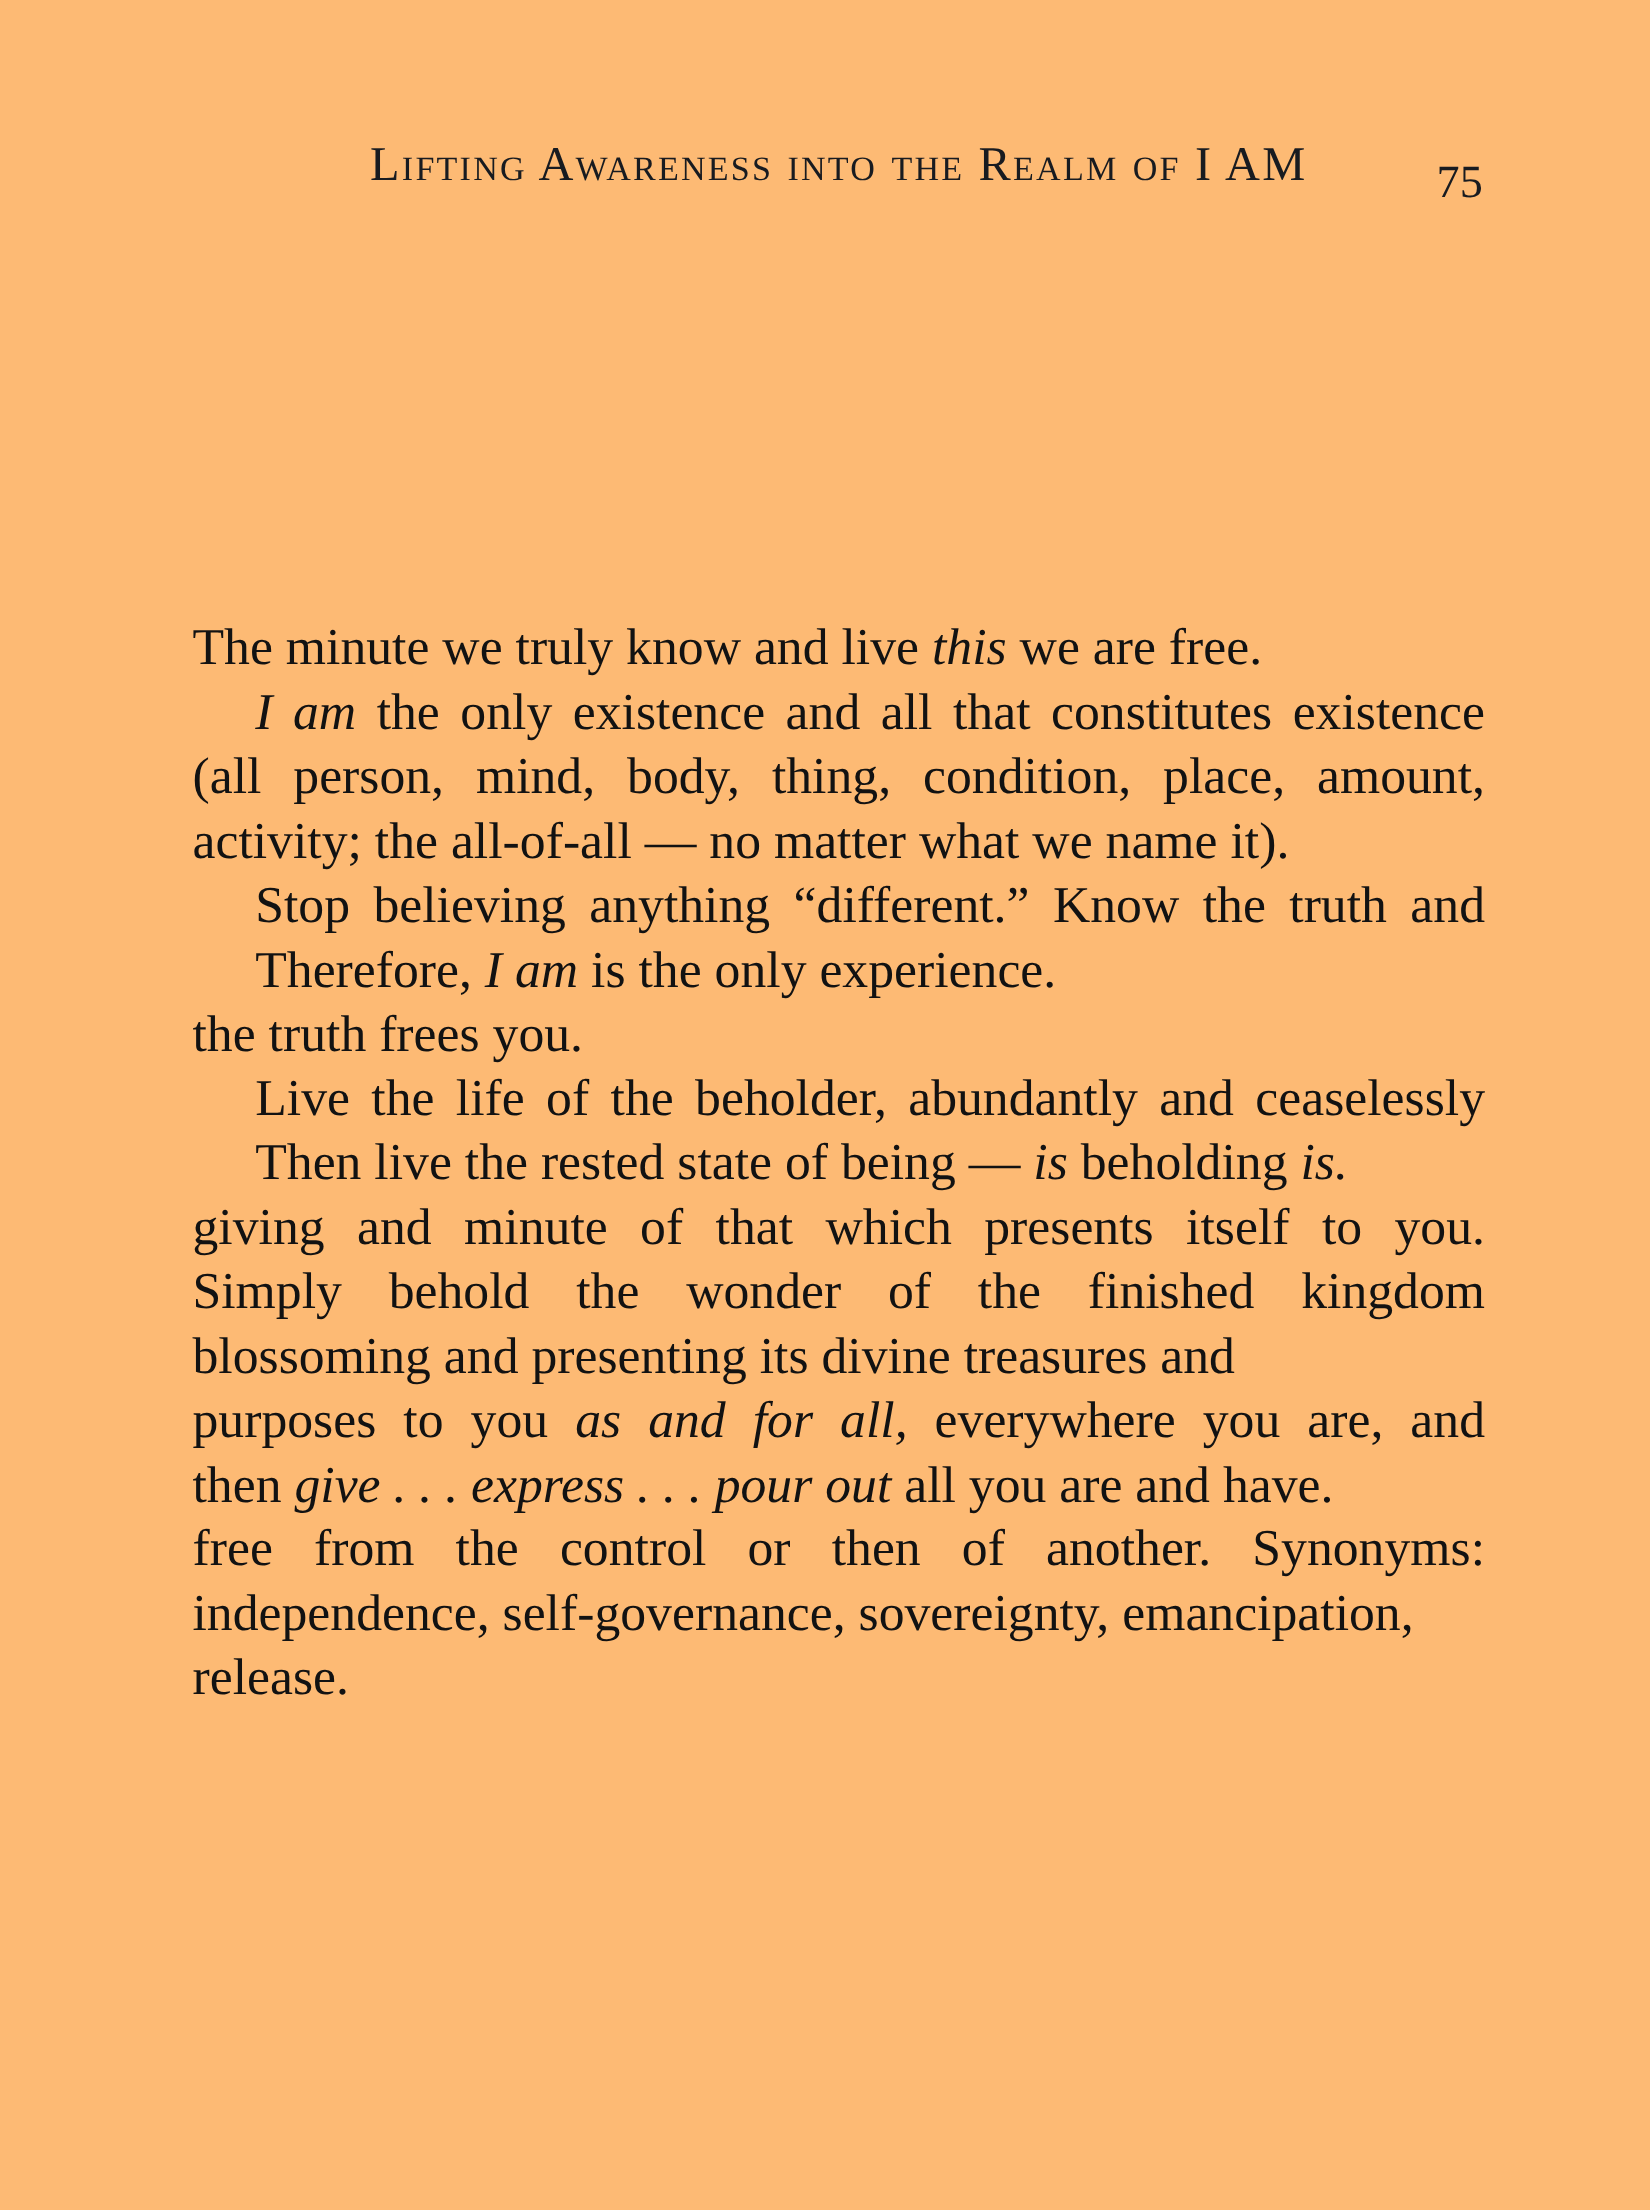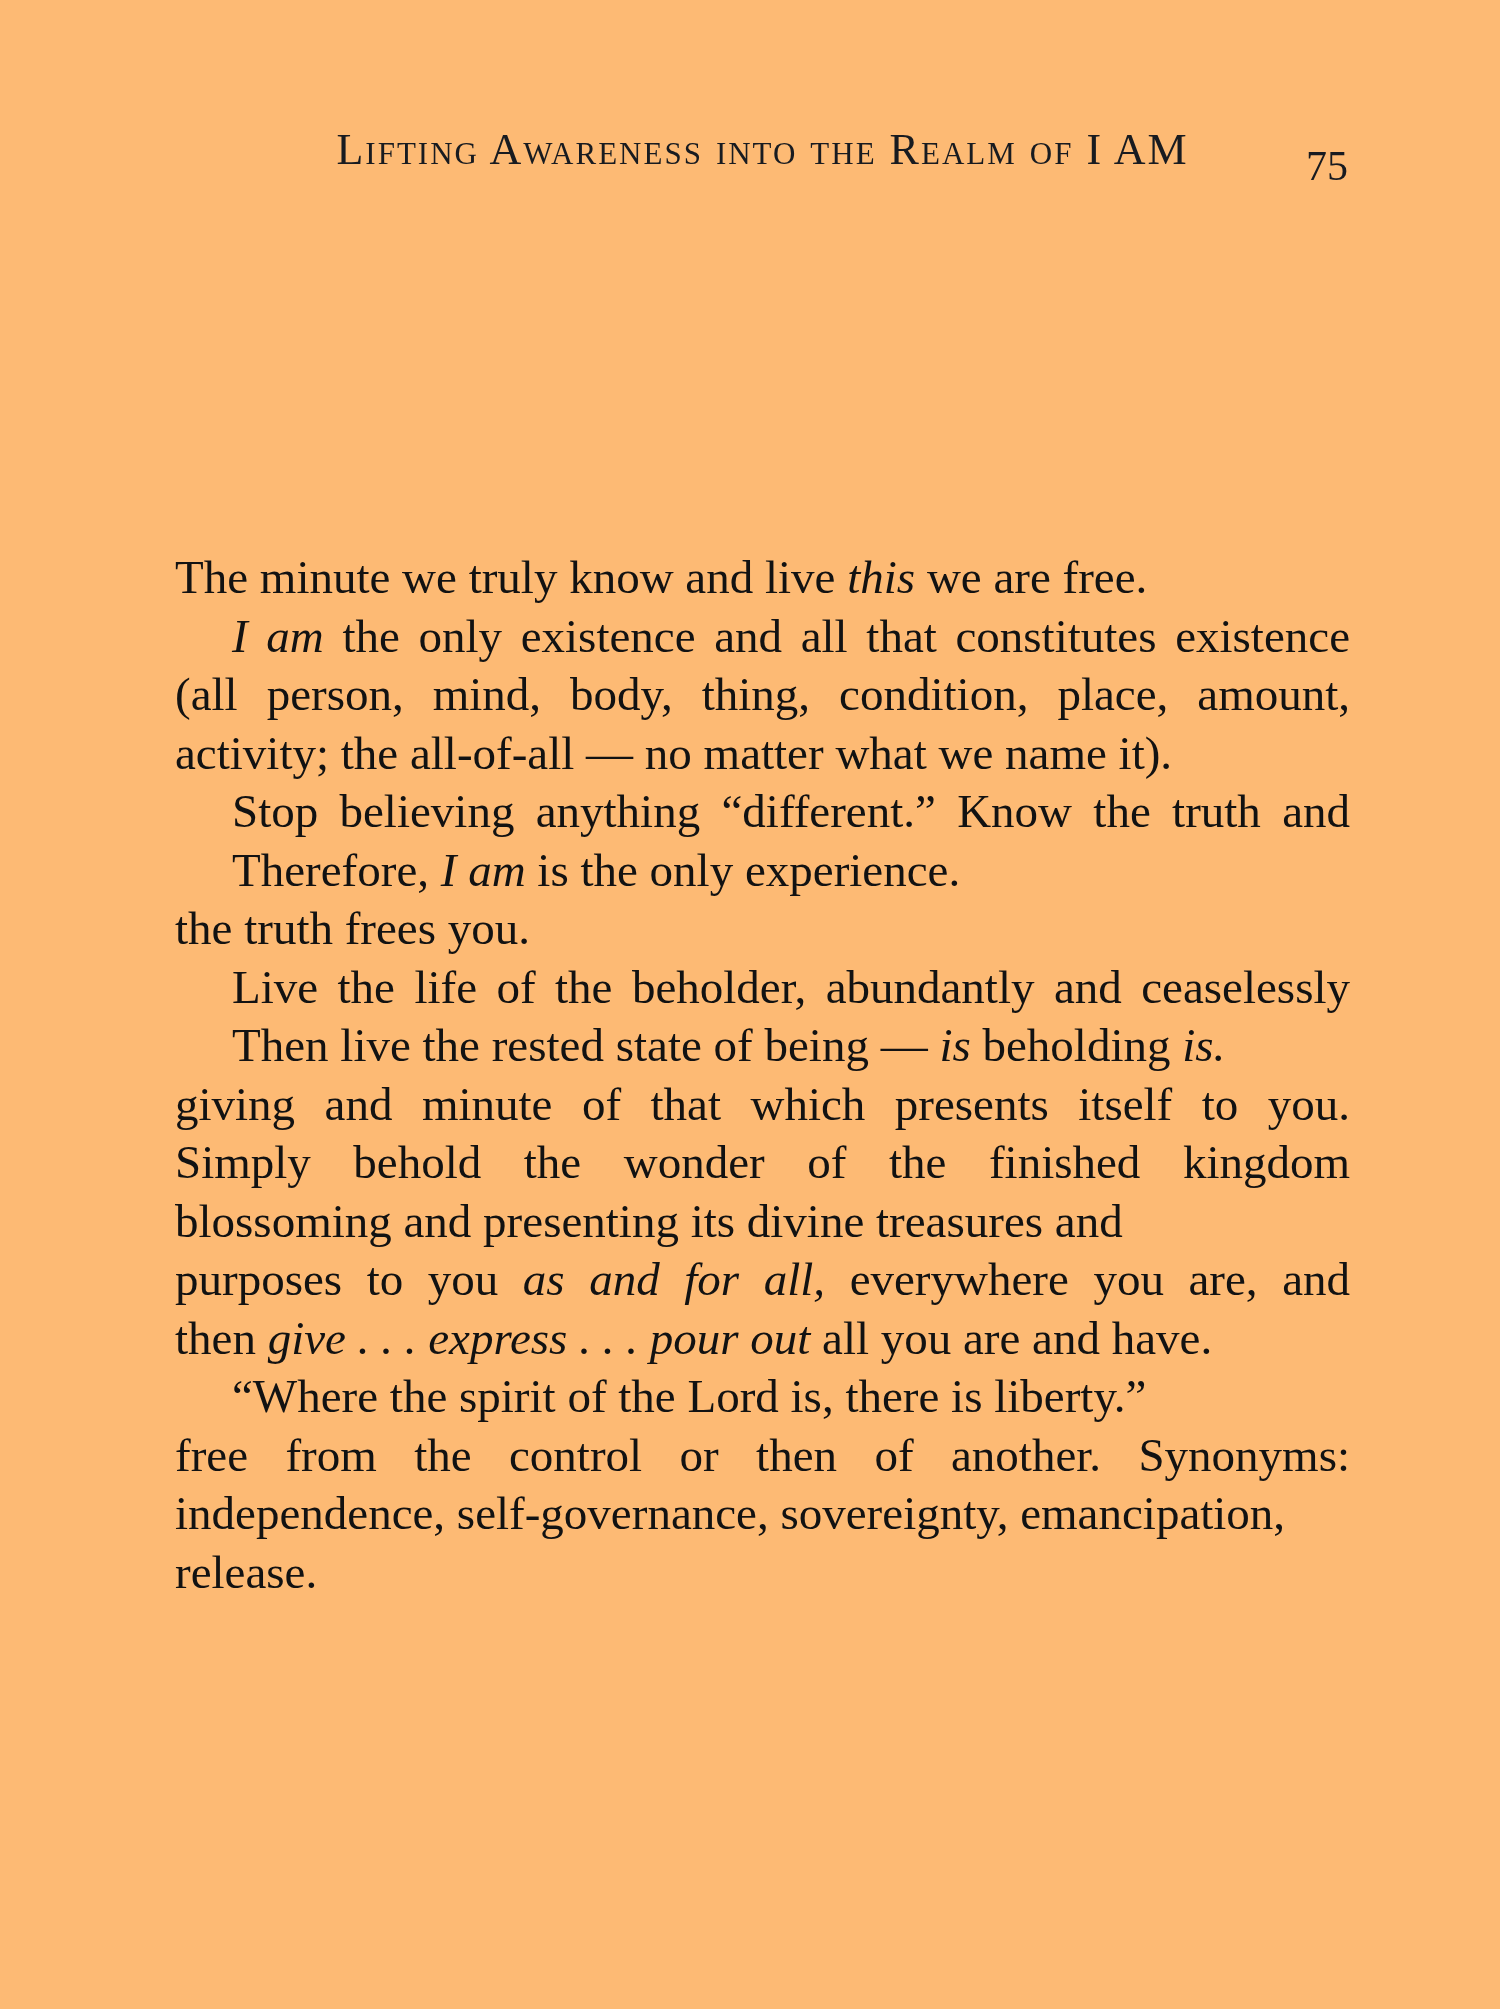--- a/index.html
+++ b/index.html
@@ -32,21 +32,21 @@
     position: absolute;
     top: 18px;
     right: 2px;
     font-variant: normal;
     letter-spacing: 0;
     font-size: 42px;
     color: #181b20;
   }
   .body-text {
     position: absolute;
-    top: 548px;
+    top: 560px;
     left: 175px;
     width: 1175px;
     font-size: 47px;
     line-height: 58.5px;
     color: #121212;
   }
   .line {
     height: 58.5px;
   }
   .line.indent {
@@ -76,18 +76,17 @@
       <div class="line indent justify"><span>Stop believing anything “different.” Know the truth and</span></div>
       <div class="line indent"><span>Therefore, </span><i>I am</i><span> is the only experience.</span></div>
       <div class="line"><span>the truth frees you.</span></div>
       <div class="line indent justify"><span>Live the life of the beholder, abundantly and ceaselessly</span></div>
       <div class="line indent"><span>Then live the rested state of being — </span><i>is</i><span> beholding </span><i>is.</i></div>
       <div class="line justify"><span>giving and minute of that which presents itself to you.</span></div>
       <div class="line justify"><span>Simply behold the wonder of the finished kingdom</span></div>
       <div class="line"><span>blossoming and presenting its divine treasures and</span></div>
       <div class="line justify"><span>purposes to you </span><i>as and for all,</i><span> everywhere you are, and</span></div>
       <div class="line"><span>then </span><i>give . . . express . . . pour out</i><span> all you are and have.</span></div>
-      <div class="line indent"><span>“Where the spirit of the Lord is, there is liberty.”</span></div>
       <div class="line justify"><span>free from the control or then of another. Synonyms:</span></div>
       <div class="line"><span>independence, self-governance, sovereignty, emancipation,</span></div>
       <div class="line"><span>release.</span></div>
     </div>
 </div>
 
 </body></html>

